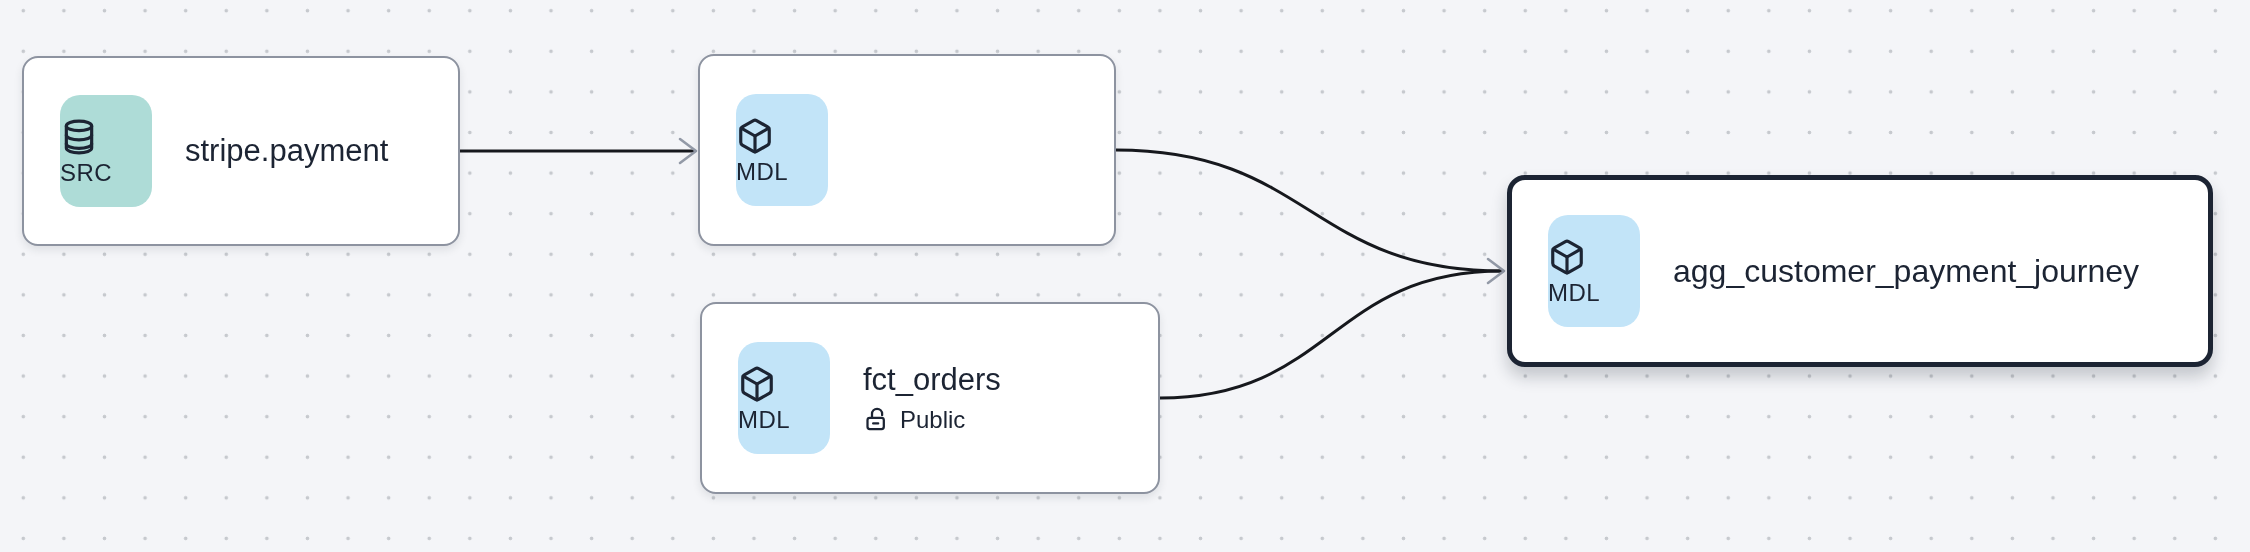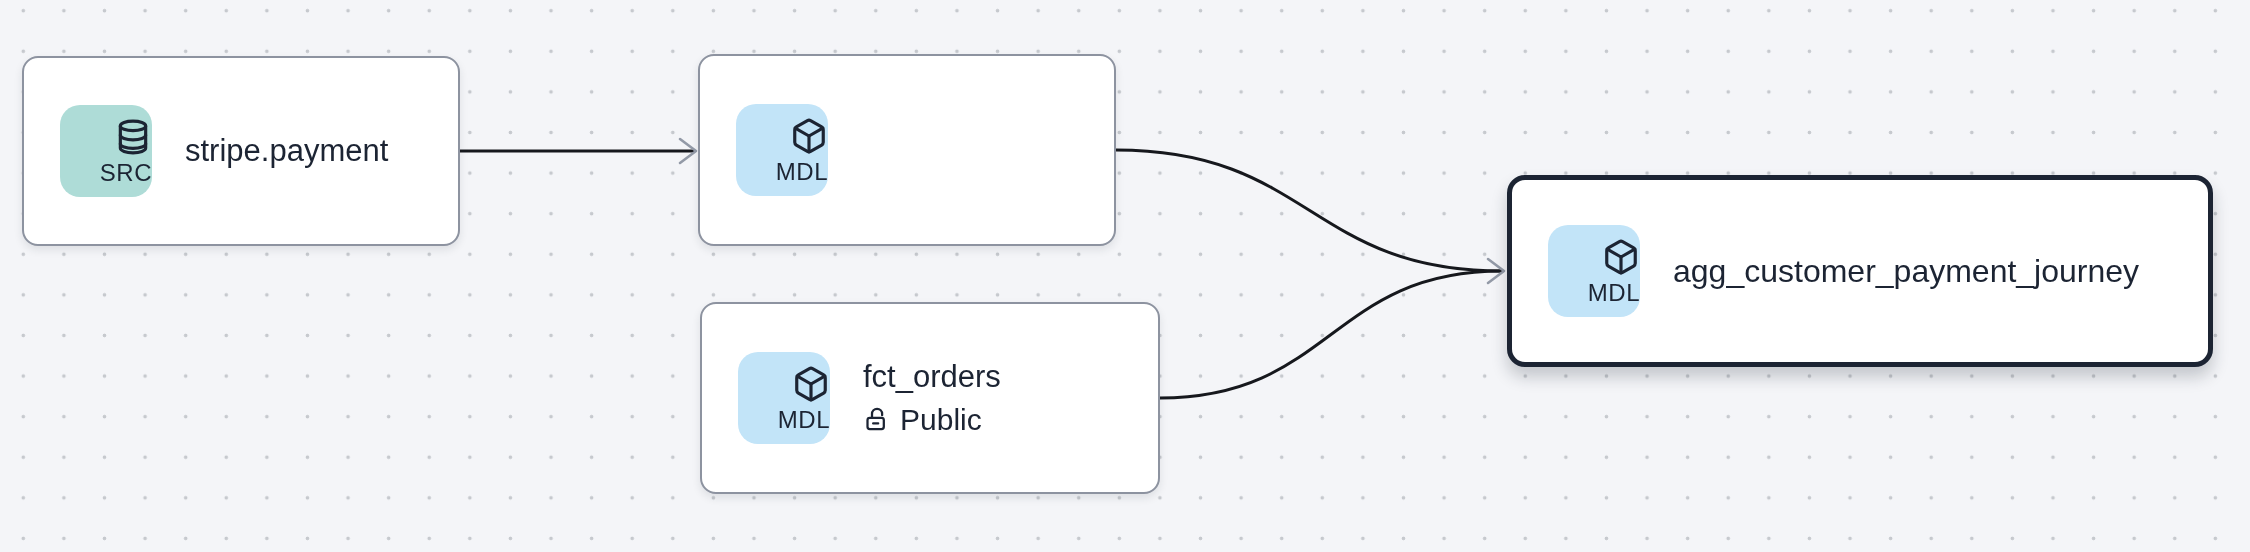--- a/index.html
+++ b/index.html
@@ -54,25 +54,25 @@
     border-radius: 18px;
     box-shadow: 0 10px 16px rgba(28, 36, 51, 0.22);
   }
   .n1 { left: 22px;   top: 56px;  width: 438px; height: 190px; }
   .n2 { left: 698px;  top: 54px;  width: 418px; height: 192px; }
   .n3 { left: 700px;  top: 302px; width: 460px; height: 192px; }
   .n4 { left: 1507px; top: 175px; width: 706px; height: 192px; }
   .badge {
     flex: 0 0 auto;
     width: 92px;
-    height: 92px;
+    height: 112px;
     border-radius: 20px;
     display: flex;
     flex-direction: column;
-    align-items: flex-end;
+    align-items: flex-start;
     justify-content: center;
   }
   .badge svg {
     width: 38px;
     height: 38px;
     stroke: #1c2433;
     fill: none;
     stroke-width: 2;
     stroke-linecap: round;
     stroke-linejoin: round;
@@ -92,21 +92,21 @@
   .node-title {
     font-size: 31px;
     line-height: 1.15;
     white-space: nowrap;
   }
   .n4 .node-title { font-size: 32px; }
   .subtitle {
     display: flex;
     align-items: center;
     gap: 10px;
-    font-size: 30px;
+    font-size: 24px;
     margin-top: 8px;
   }
   .subtitle svg {
     width: 27px;
     height: 27px;
     stroke: #1c2433;
     fill: none;
     stroke-width: 2;
     stroke-linecap: round;
     stroke-linejoin: round;

